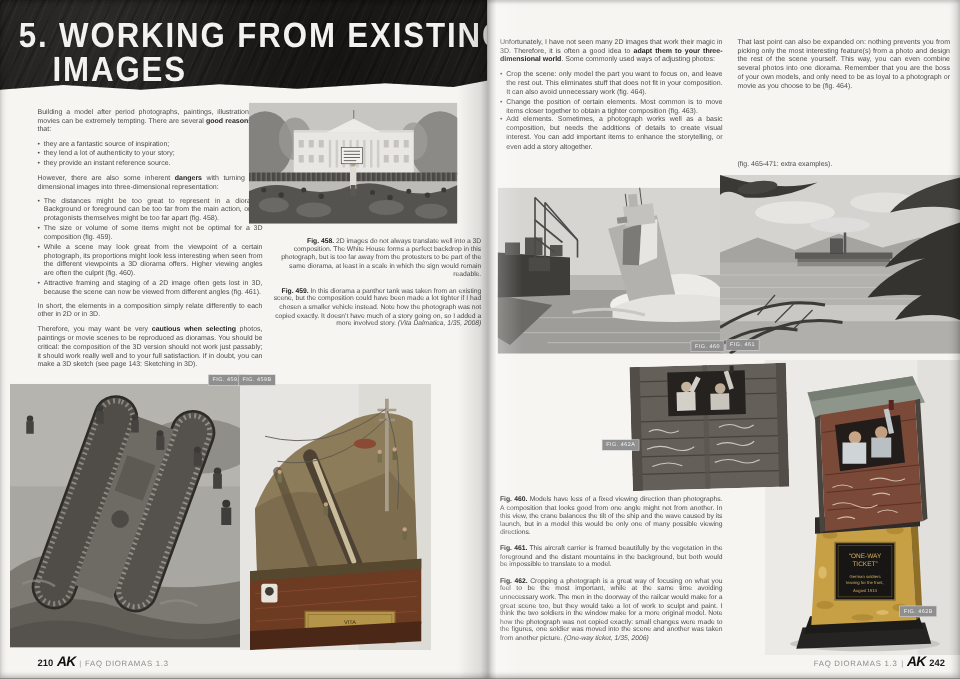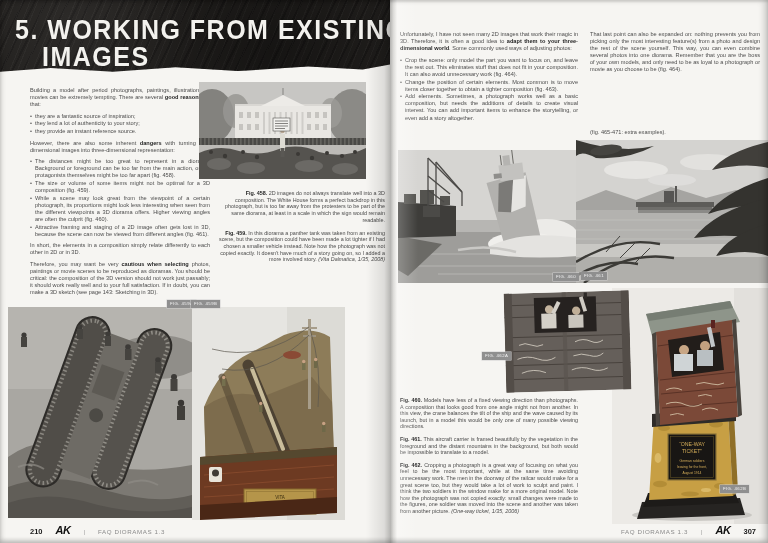--- a/index.html
+++ b/index.html
@@ -61,21 +61,21 @@
   .badge{position:absolute;background:#8f8f8f;color:#f4f4f4;font-size:4.3px;line-height:1;
          padding:2px 3px;letter-spacing:.4px;box-shadow:0 0 0 .5px #cfcfcf;z-index:5;white-space:nowrap;}
   .b-459a{left:167px;top:300px;}
   .b-459b{left:191px;top:300px;}
   .b-460{left:163px;top:273px;}
   .b-461{left:191px;top:272px;}
   .b-462a{left:92px;top:352px;z-index:4;}
   .b-462b{left:330px;top:485px;}
 
   
-  .footer{position:absolute;top:524px;display:flex;align-items:baseline;gap:13px;z-index:6;}
+  .footer{position:absolute;top:524px;display:flex;align-items:baseline;gap:3px;z-index:6;}
   .footer-left{left:30px;}
   .footer-right{right:12px;}
   .pnum{font-weight:800;font-size:7.5px;color:#1b1b1b;}
   .aklogo{font-weight:800;font-style:italic;font-size:11px;letter-spacing:-0.5px;color:#101010;}
   .sep{color:#9a9a9a;font-size:6px;}
   .booktitle{font-size:6.2px;color:#8b8b8b;letter-spacing:.6px;}
 
   
   .gutter{position:absolute;left:366px;top:0;width:52px;height:543px;z-index:7;pointer-events:none;
     background:linear-gradient(90deg, rgba(0,0,0,0) 0%, rgba(0,0,0,0.10) 35%, rgba(0,0,0,0.26) 47%,
@@ -531,19 +531,19 @@
       </p>
       <p>
         <span class="figlabel">Fig. 462.</span><span> Cropping a photograph is a great way of focusing on what you feel to be the most important, while at the same time avoiding unnecessary work. The men in the doorway of the railcar would make for a great scene too, but they would take a lot of work to sculpt and paint. I think the two soldiers in the window make for a more original model. Note how the photograph was not copied exactly: small changes were made to the figures, one soldier was moved into the scene and another was taken from another picture. </span><span class="credit">(One-way ticket, 1/35, 2006)</span>
       </p>
     </div>
 
     <footer class="footer footer-right">
       <span class="booktitle">FAQ DIORAMAS 1.3</span>
       <span class="sep">|</span>
       <span class="aklogo">AK</span>
-      <span class="pnum">307</span>
+      <span class="pnum">242</span>
     </footer>
   </div>
 
   <div class="gutter"></div>
   <div class="edges"></div>
 </div>
 
 </body></html>

